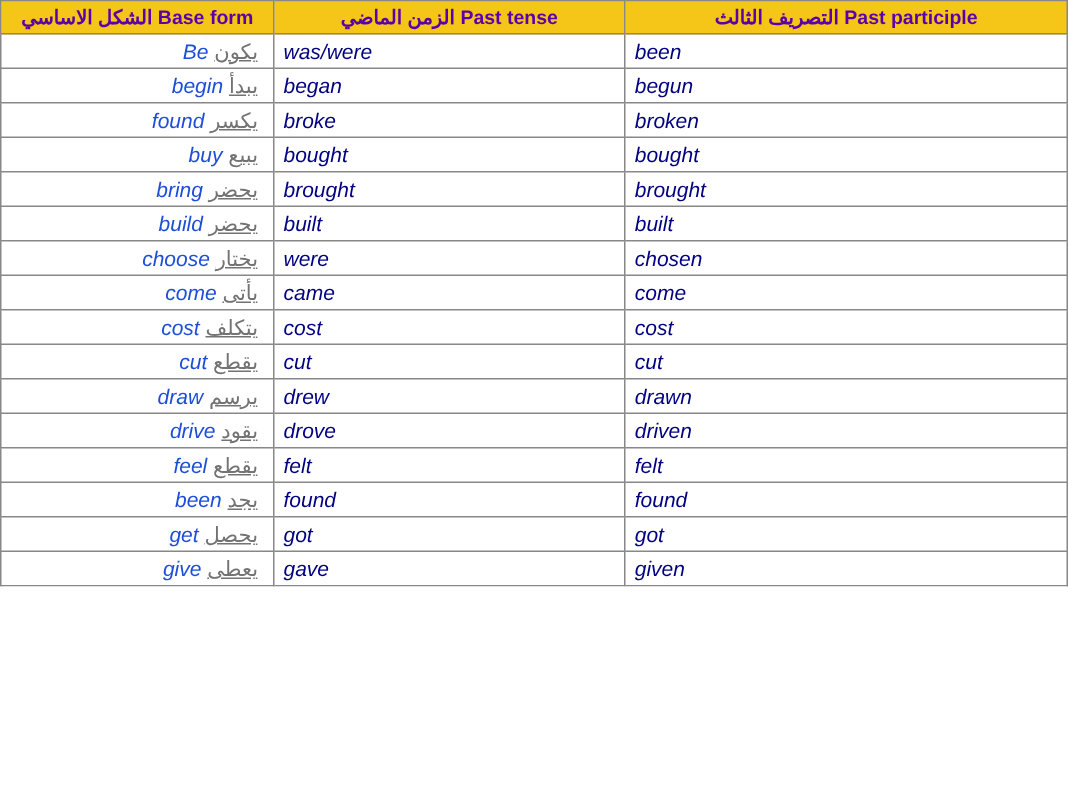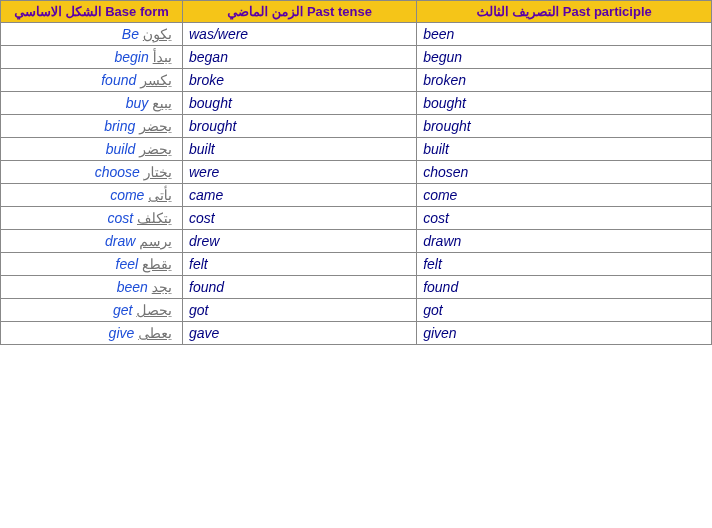--- a/index.html
+++ b/index.html
@@ -116,23 +116,33 @@
         <td class="base col1"><span class="ar">يأتى</span> <span class="en">come</span></td>
         <td class="past col2">came</td>
         <td class="participle col3">come</td>
       </tr>
       <tr>
         <td class="base col1"><span class="ar">يتكلف</span> <span class="en">cost</span></td>
         <td class="past col2">cost</td>
         <td class="participle col3">cost</td>
       </tr>
       <tr>
+        <td class="base col1"><span class="ar">يقطع</span> <span class="en">cut</span></td>
+        <td class="past col2">cut</td>
+        <td class="participle col3">cut</td>
+      </tr>
+      <tr>
         <td class="base col1"><span class="ar">يرسم</span> <span class="en">draw</span></td>
         <td class="past col2">drew</td>
         <td class="participle col3">drawn</td>
+      </tr>
+      <tr>
+        <td class="base col1"><span class="ar">يقود</span> <span class="en">drive</span></td>
+        <td class="past col2">drove</td>
+        <td class="participle col3">driven</td>
       </tr>
       <tr>
         <td class="base col1"><span class="ar">يقطع</span> <span class="en">feel</span></td>
         <td class="past col2">felt</td>
         <td class="participle col3">felt</td>
       </tr>
       <tr>
         <td class="base col1"><span class="ar">يجد</span> <span class="en">been</span></td>
         <td class="past col2">found</td>
         <td class="participle col3">found</td>

